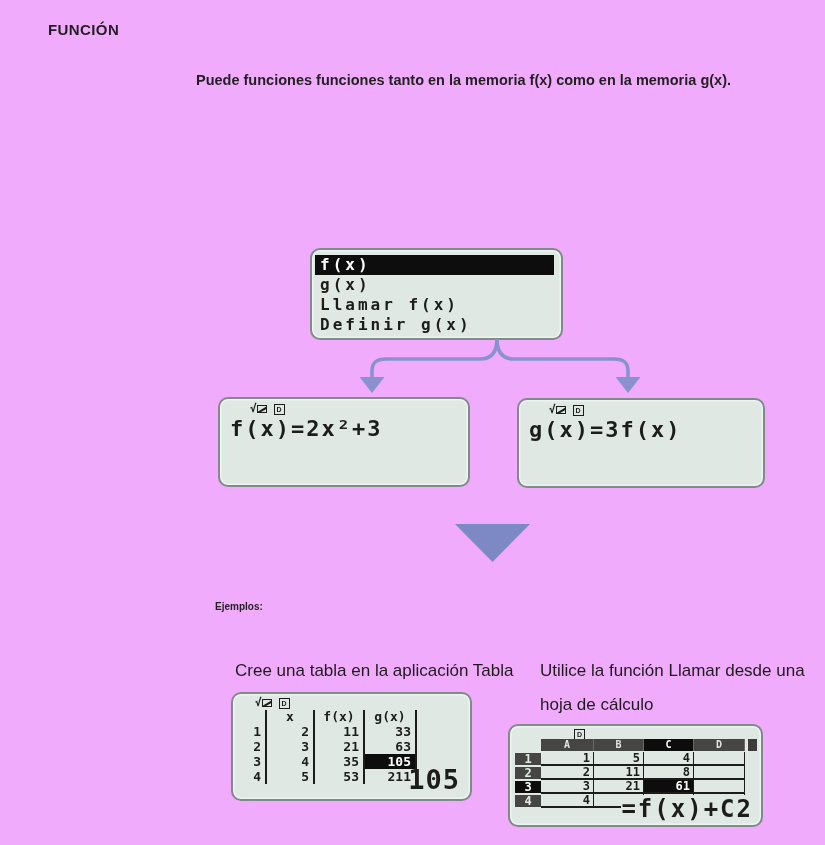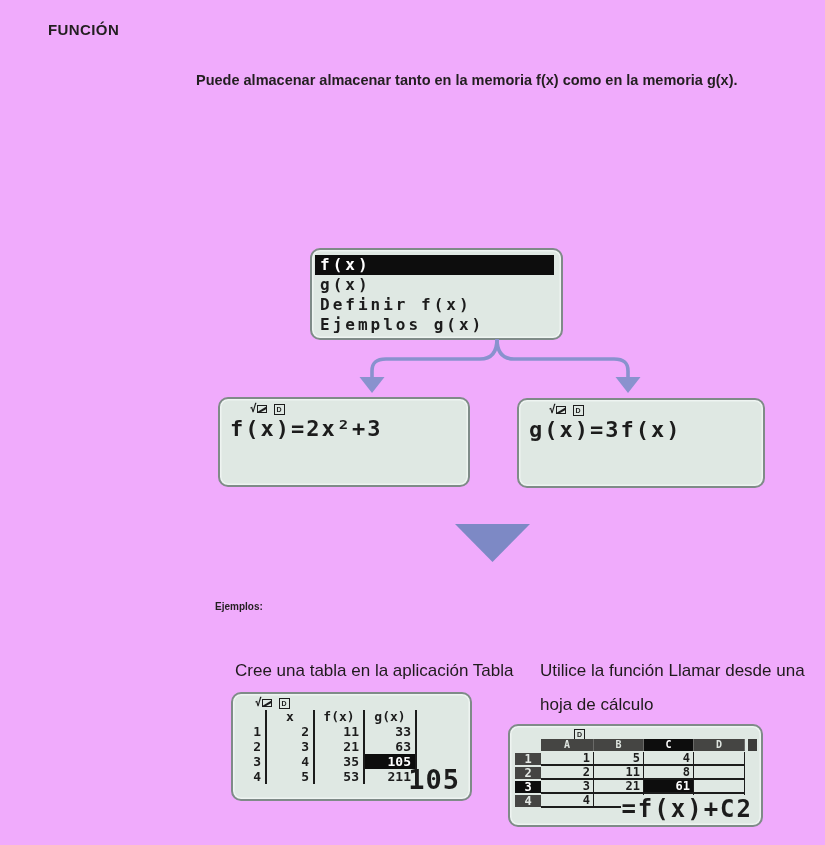--- a/index.html
+++ b/index.html
@@ -90,27 +90,27 @@
   .s-formula{position:absolute;right:8px;bottom:2px;font-family:"DejaVu Sans Mono",monospace;font-weight:700;font-size:24px;letter-spacing:2px;background:var(--screen-bg)}
 </style>
 </head>
 <body>
 
 <div class="page">
 
   <div class="doc-title">FUNCIÓN</div>
 
 
-  <div class="intro-text">Puede almacenar almacenar tanto en la memoria f(x) como en la memoria g(x).</div>
+  <div class="intro-text">Puede funciones funciones tanto en la memoria f(x) como en la memoria g(x).</div>
 
   <div class="calc-screen scr-menu">
     <div class="menu-line selected">f(x)</div>
     <div class="menu-line">g(x)</div>
-    <div class="menu-line">Definir f(x)</div>
-    <div class="menu-line">Ejemplos g(x)</div>
+    <div class="menu-line">Llamar f(x)</div>
+    <div class="menu-line">Definir g(x)</div>
   </div>
 
   <svg class="overlay-svg" viewBox="0 0 825 845">
     <path class="conn" d="M497,339 C497,352 492,359 480,359 L386,359 C376,359 372,363 372,371 L372,378"></path>
     <path class="conn" d="M497,339 C497,352 502,359 514,359 L614,359 C624,359 628,363 628,371 L628,378"></path>
     <path class="conn-head" d="M359.5,377 L384.5,377 L372,393 Z"></path>
     <path class="conn-head" d="M615.5,377 L640.5,377 L628,393 Z"></path>
     <path class="big-tri" d="M455,524 L530,524 L492.5,562 Z"></path>
   </svg>
 

